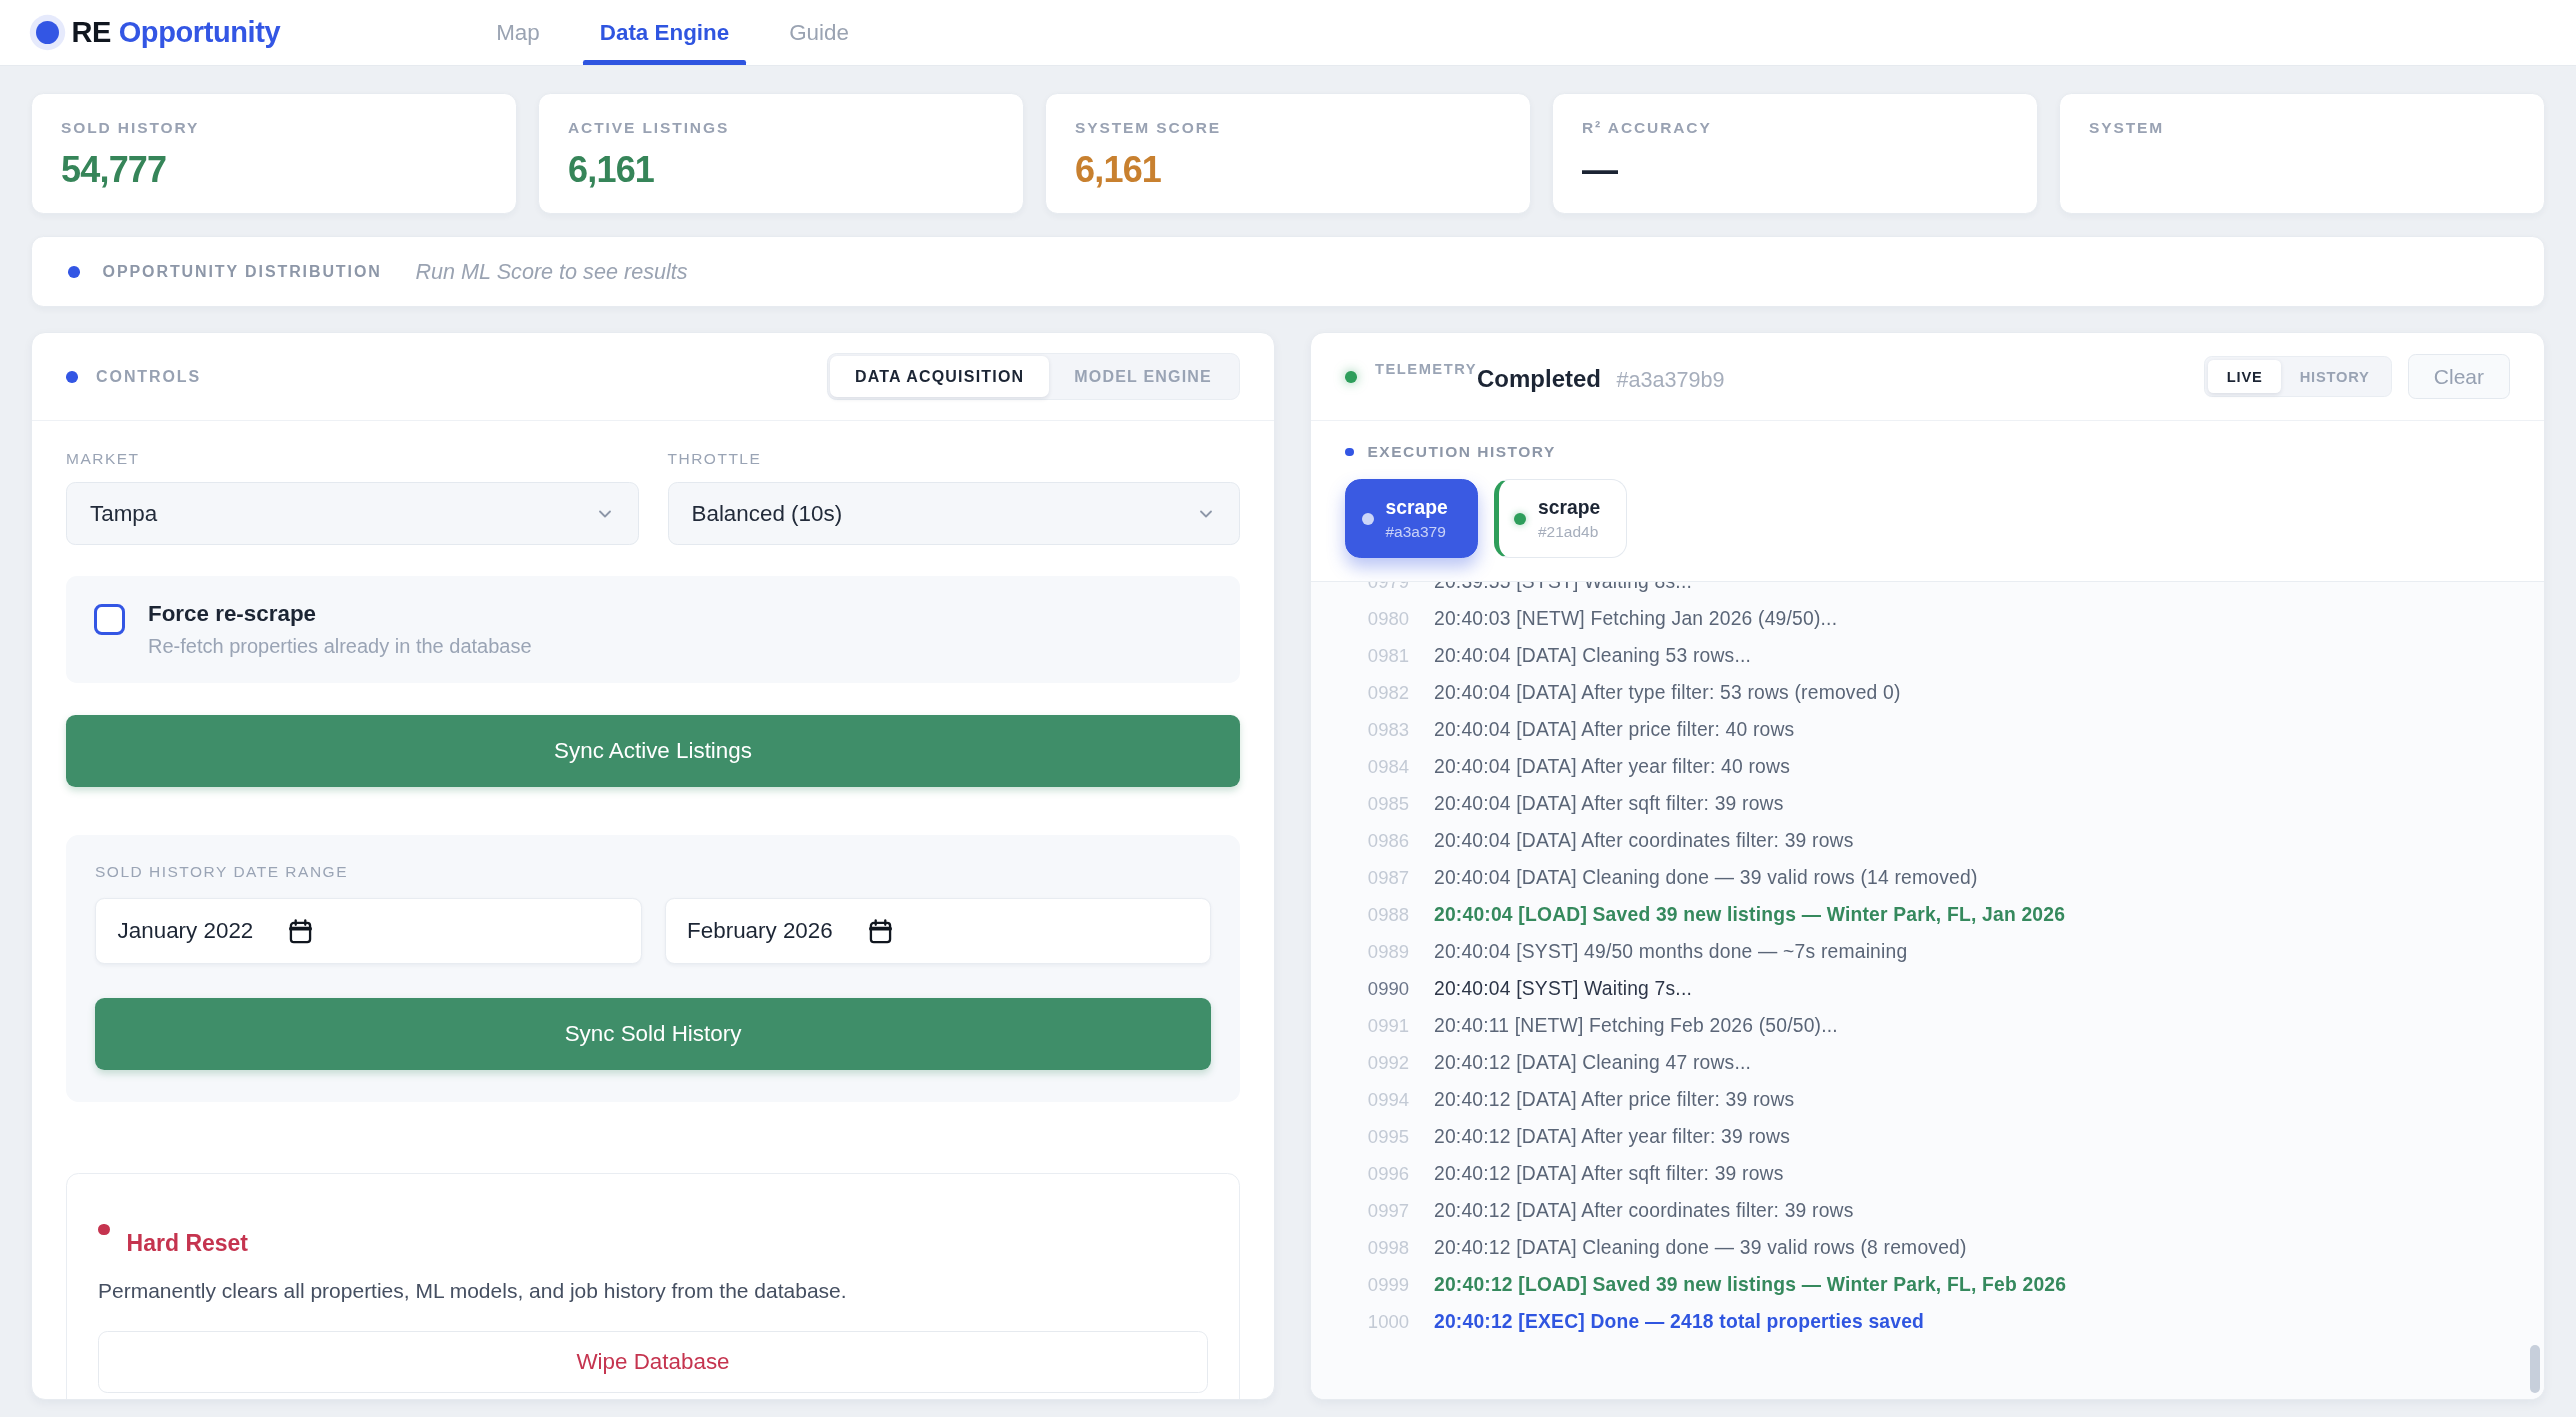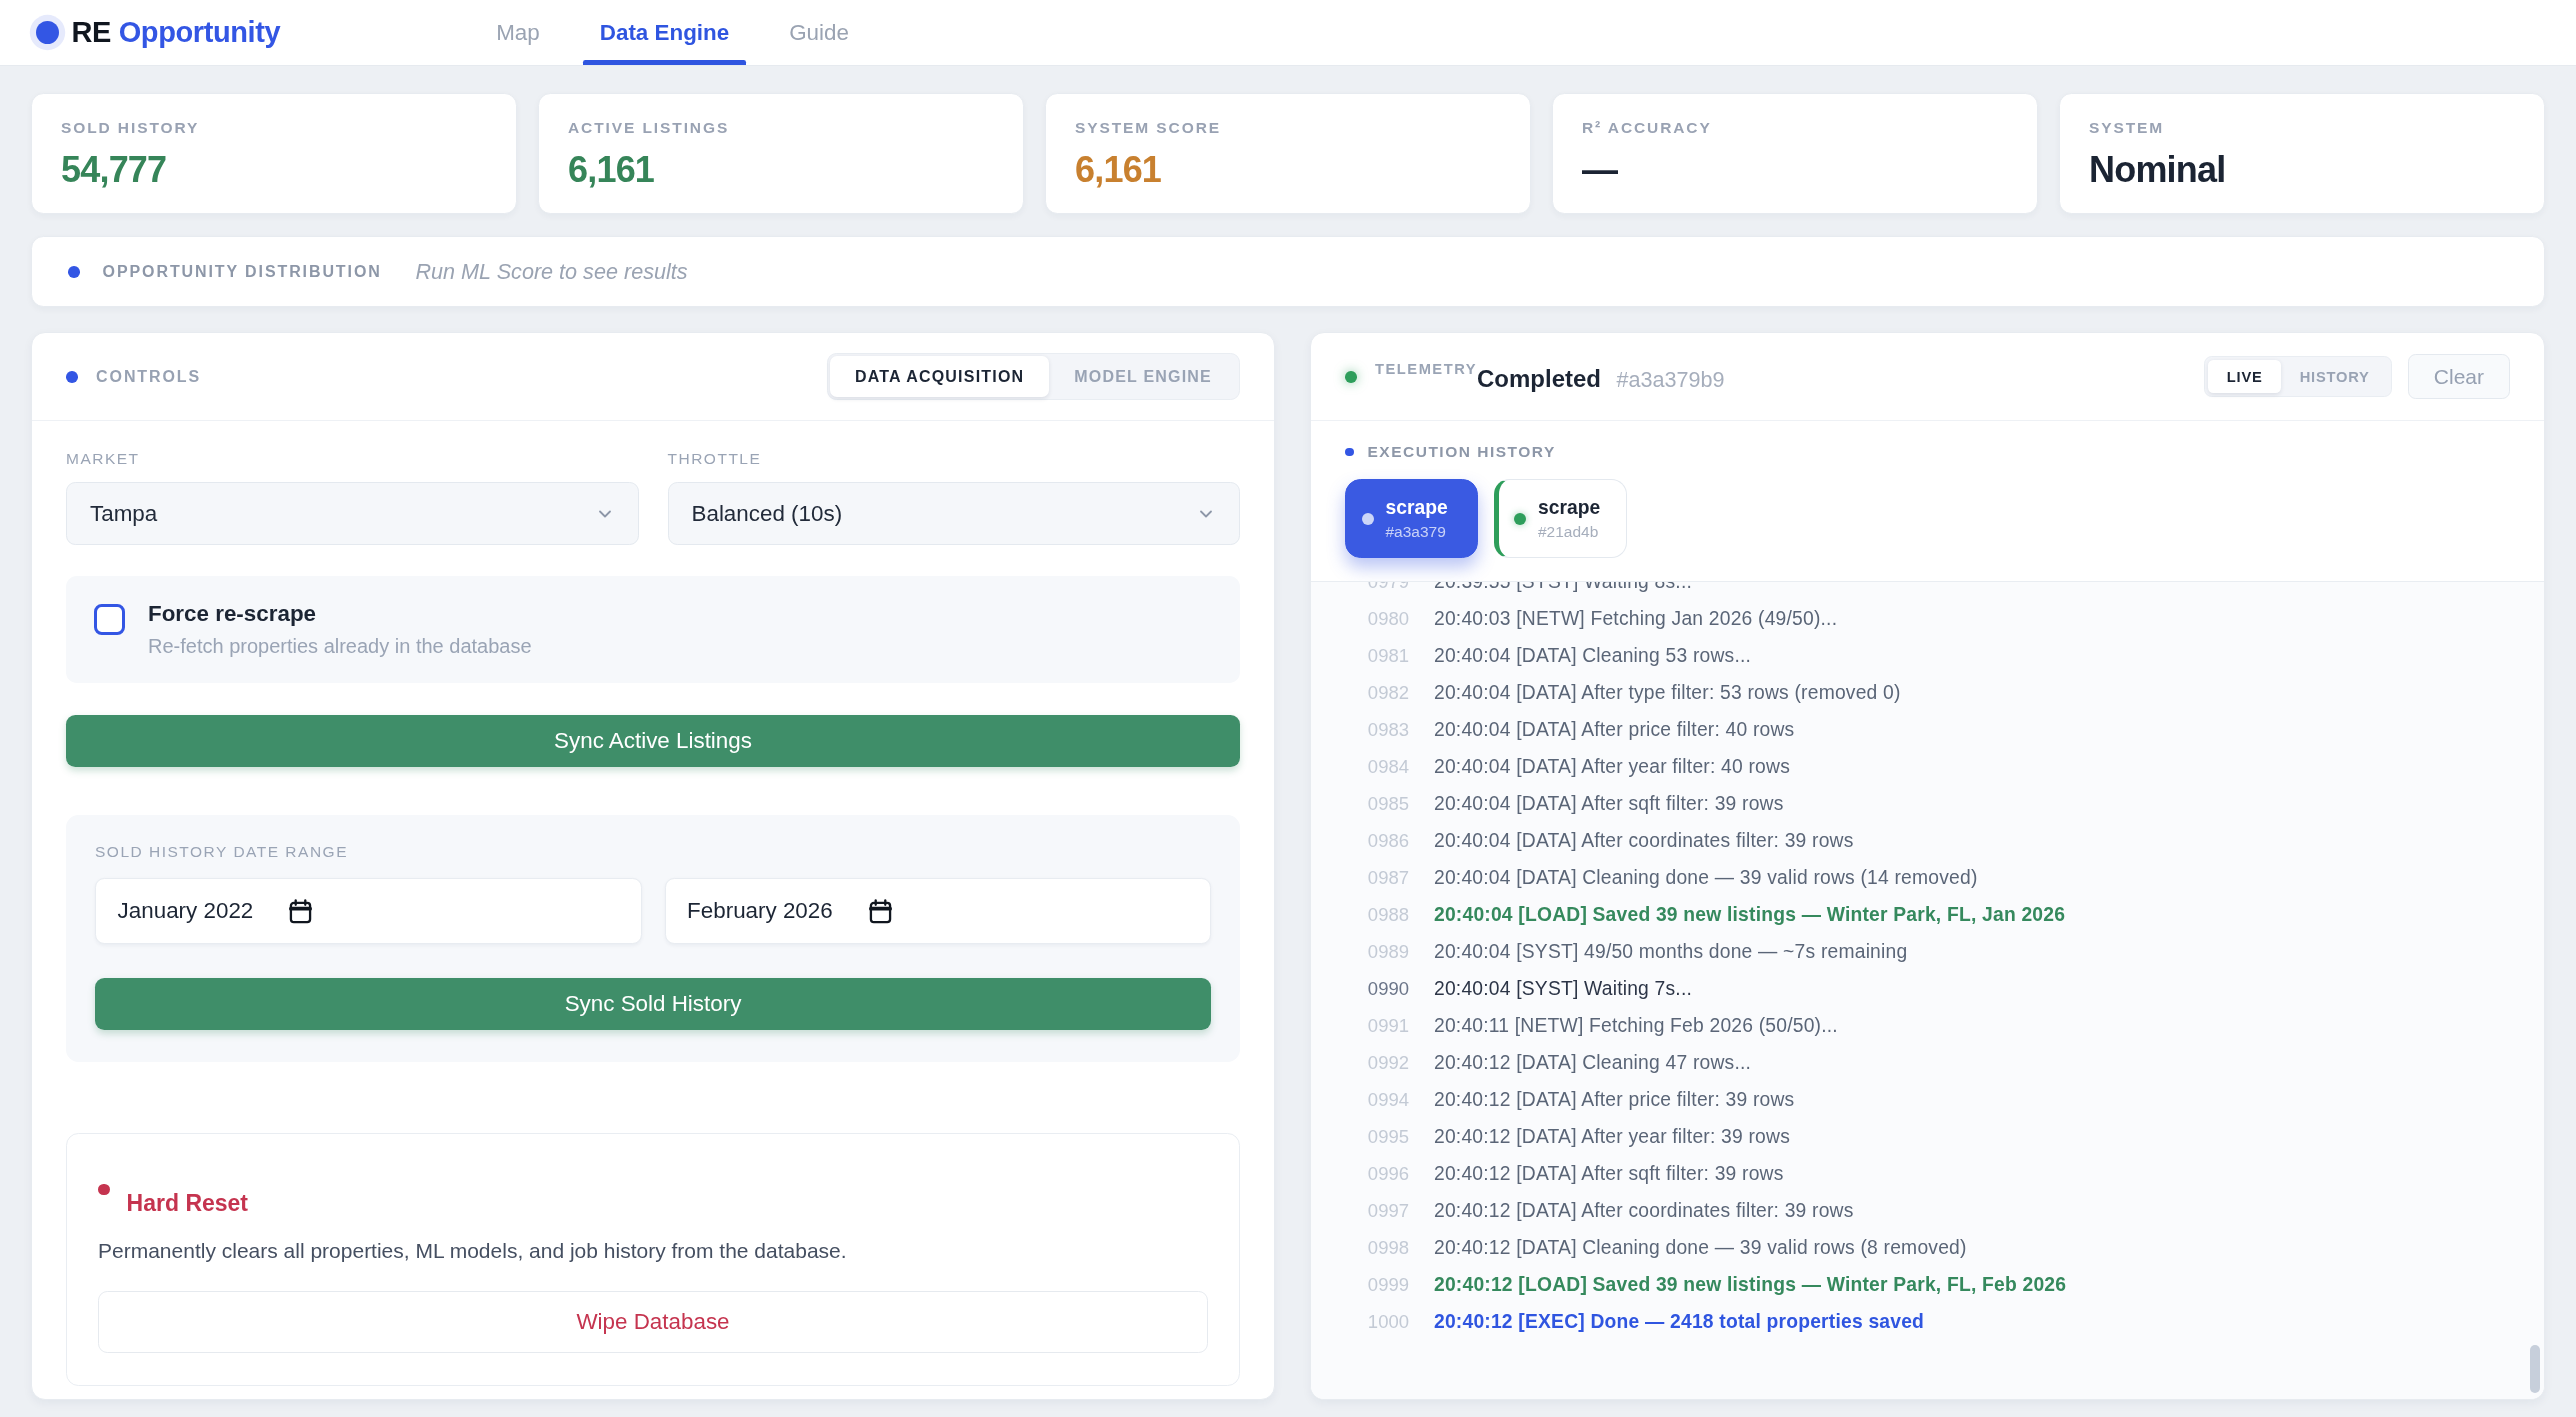--- a/index.html
+++ b/index.html
@@ -104,21 +104,21 @@
     padding:25px 28px; display:flex; gap:23px; align-items:flex-start;
   }
   .checkbox {
     width:31px; height:31px; border:3.1px solid #3356e4; border-radius:7.7px;
     background:#ffffff; margin-top:3.1px; flex-shrink:0; cursor:pointer;
   }
   .force-title { font-size:22.4px; font-weight:700; color:#1c2534; }
   .force-sub { margin-top:7.7px; font-size:20px; color:#9aa4b5; }
 
   .btn-green {
-    margin-top:32px; width:100%; height:52px; background:#3f8e69; border:none;
+    margin-top:32px; width:100%; height:72px; background:#3f8e69; border:none;
     border-radius:9.3px; color:#ffffff; font-size:22.4px; font-family:inherit;
     display:flex; align-items:center; justify-content:center; cursor:pointer;
     box-shadow:0 3.1px 7.7px rgba(63,142,105,0.25);
   }
 
   .date-card { margin-top:48px; background:#f6f8fb; border-radius:12.4px; padding:28px 29px 32px; }
   .date-inputs { display:flex; gap:23px; margin-top:17px; }
   .date-input {
     flex:1; height:66px; background:#ffffff; border:1.5px solid #e8ecf1; border-radius:9.3px;
     display:flex; align-items:center; padding:0 21.6px; gap:36px; font-size:22.4px;
@@ -226,21 +226,20 @@
   <div class="stat-card">
     <div class="stat-label">SYSTEM SCORE</div>
     <div class="stat-value v-orange">6,161</div>
   </div>
   <div class="stat-card">
     <div class="stat-label">R² ACCURACY</div>
     <div class="stat-value v-ink">—</div>
   </div>
   <div class="stat-card">
     <div class="stat-label">SYSTEM</div>
-    <div class="stat-value v-ink">Nominal</div>
   </div>
 </section>
 
 <section class="dist">
   <span class="dot dot-blue"></span>
   <span class="dist-label">OPPORTUNITY DISTRIBUTION</span>
   <span class="dist-hint">Run ML Score to see results</span>
 </section>
 
 <main class="main">

